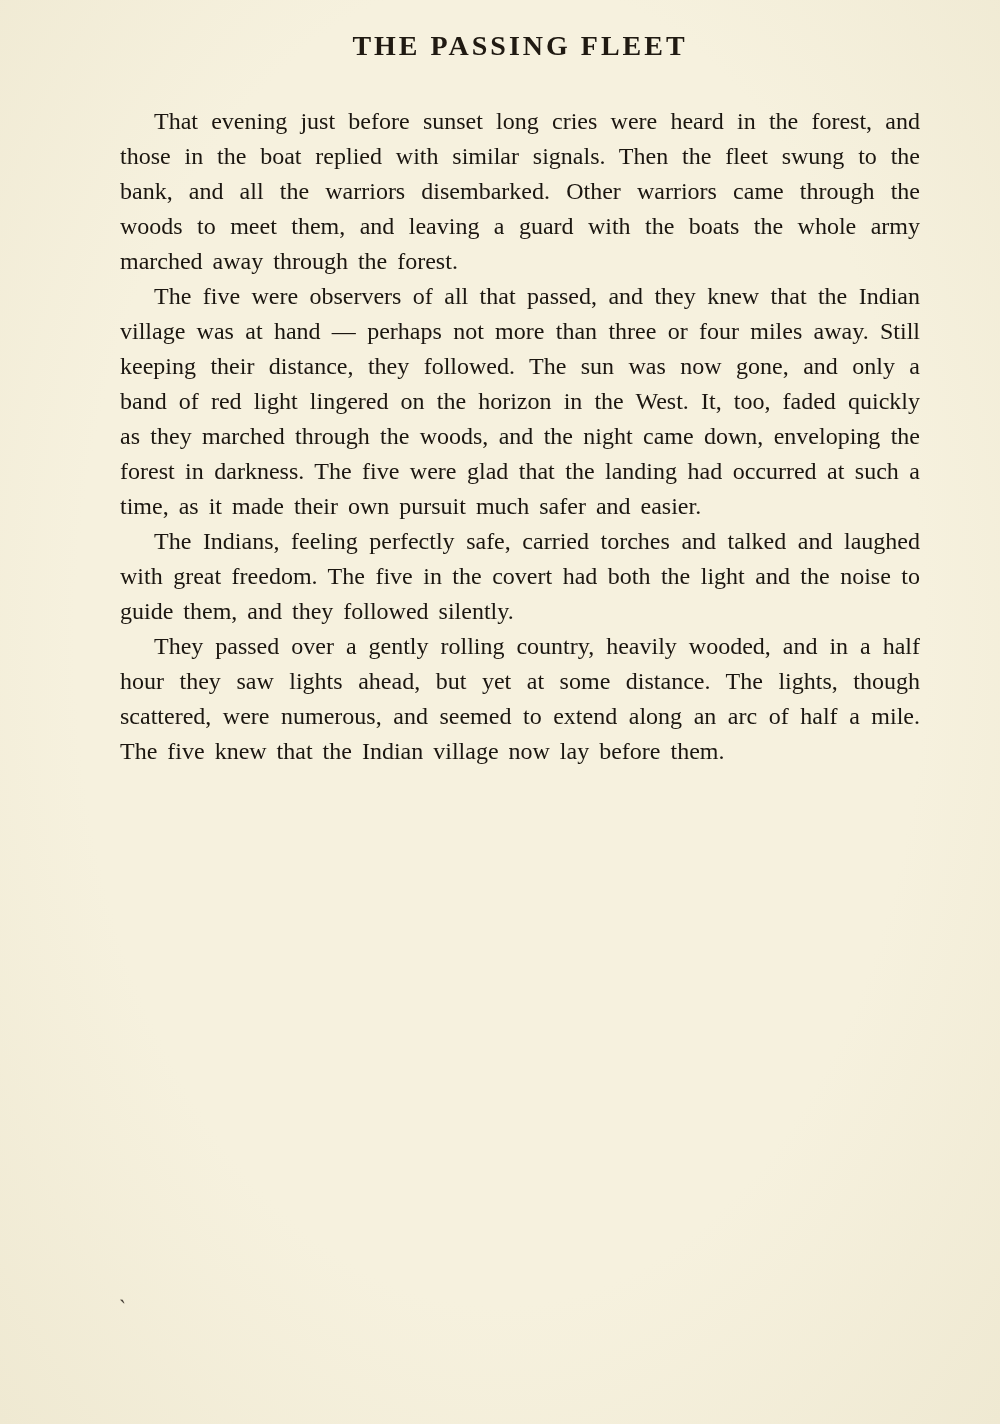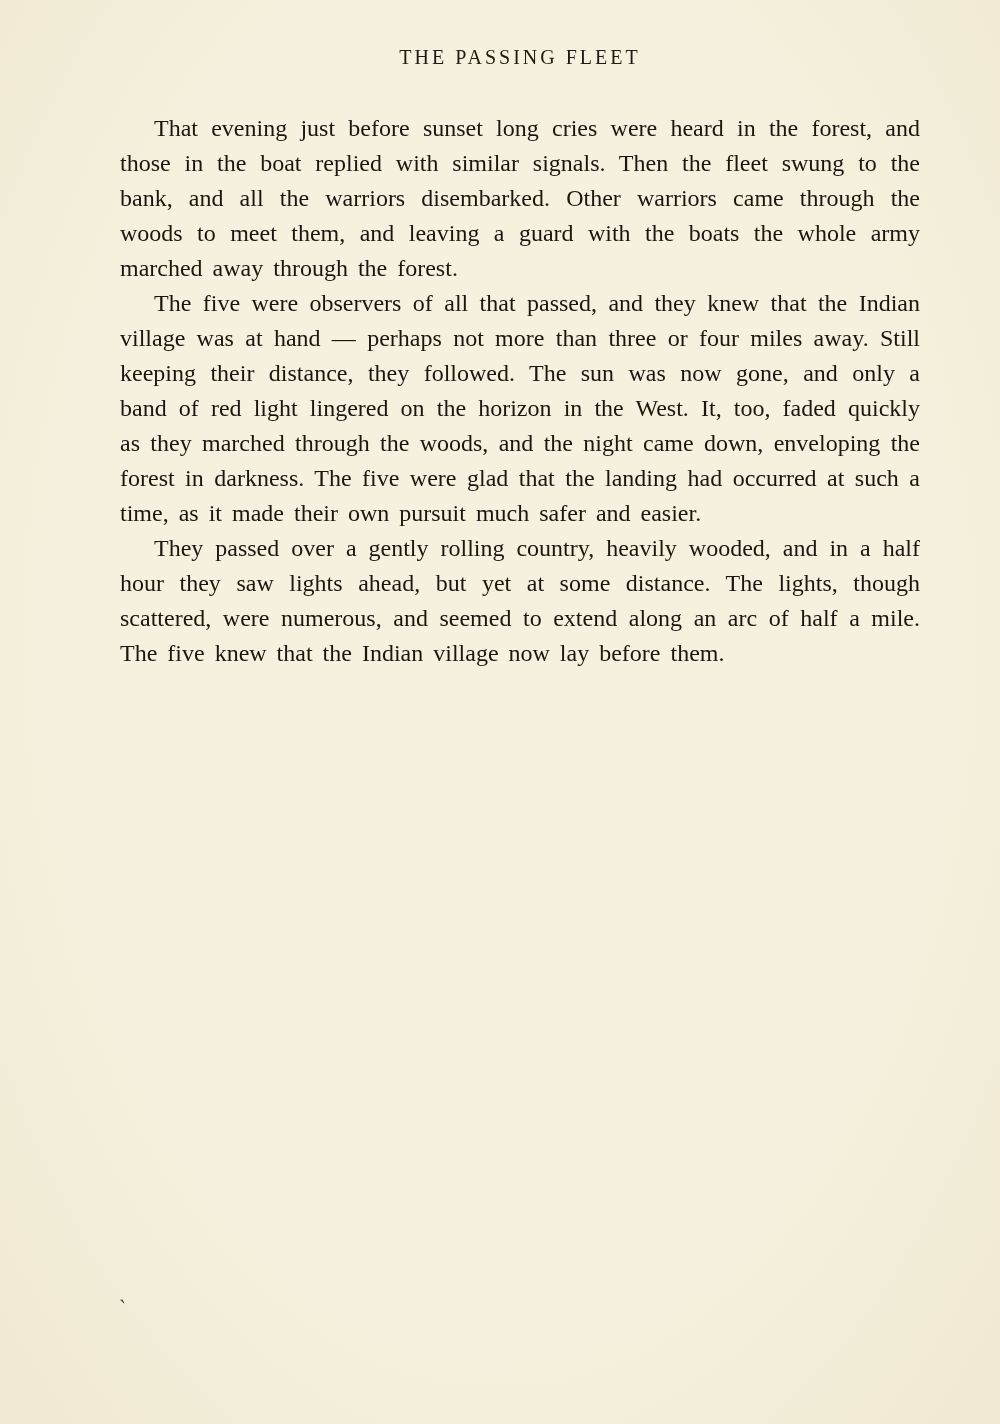--- a/index.html
+++ b/index.html
@@ -24,25 +24,25 @@
     
     background: radial-gradient(ellipse at 50% 45%, #f6f1de 60%, #efe9d2 100%);
   }
   .content {
     position: absolute;
     top: 30px;
     left: 120px;
     width: 800px;
   }
   .title {
-    font-size: 20px;
-    font-weight: 400;
+    font-size: 28px;
+    font-weight: 700;
     letter-spacing: 3px;
     text-align: center;
-    margin: 16px 0 42px 0;
+    margin: 0 0 42px 0;
     color: #201a12;
   }
   .body-text p {
     margin: 0;
     font-size: 24px;
     line-height: 35px;
     text-align: justify;
     text-indent: 34px;
     word-spacing: 4px;
     color: #1b1610;
@@ -58,17 +58,18 @@
 </style>
 </head>
 <body>
 
 <div class="page">
   <div class="content">
     <h1 class="title">THE PASSING FLEET</h1>
     <div class="body-text">
         <p>That evening just before sunset long cries were heard in the forest, and those in the boat replied with similar signals.  Then the fleet swung to the bank, and all the warriors disembarked.  Other warriors came through the woods to meet them, and leaving a guard with the boats the whole army marched away through the forest.</p>
         <p>The five were observers of all that passed, and they knew that the Indian village was at hand — perhaps not more than three or four miles away.  Still keeping their distance, they followed.  The sun was now gone, and only a band of red light lingered on the horizon in the West.  It, too, faded quickly as they marched through the woods, and the night came down, enveloping the forest in darkness.  The five were glad that the landing had occurred at such a time, as it made their own pursuit much safer and easier.</p>
+        <p>The Indians, feeling perfectly safe, carried torches and talked and laughed with great freedom.  The five in the covert had both the light and the noise to guide them, and they followed silently.</p>
         <p>They passed over a gently rolling country, heavily wooded, and in a half hour they saw lights ahead, but yet at some distance.  The lights, though scattered, were numerous, and seemed to extend along an arc of half a mile.  The five knew that the Indian village now lay before them.</p>
       </div>
   </div>
   <span class="stray-mark">`</span>
 </div>
 
 </body></html>

